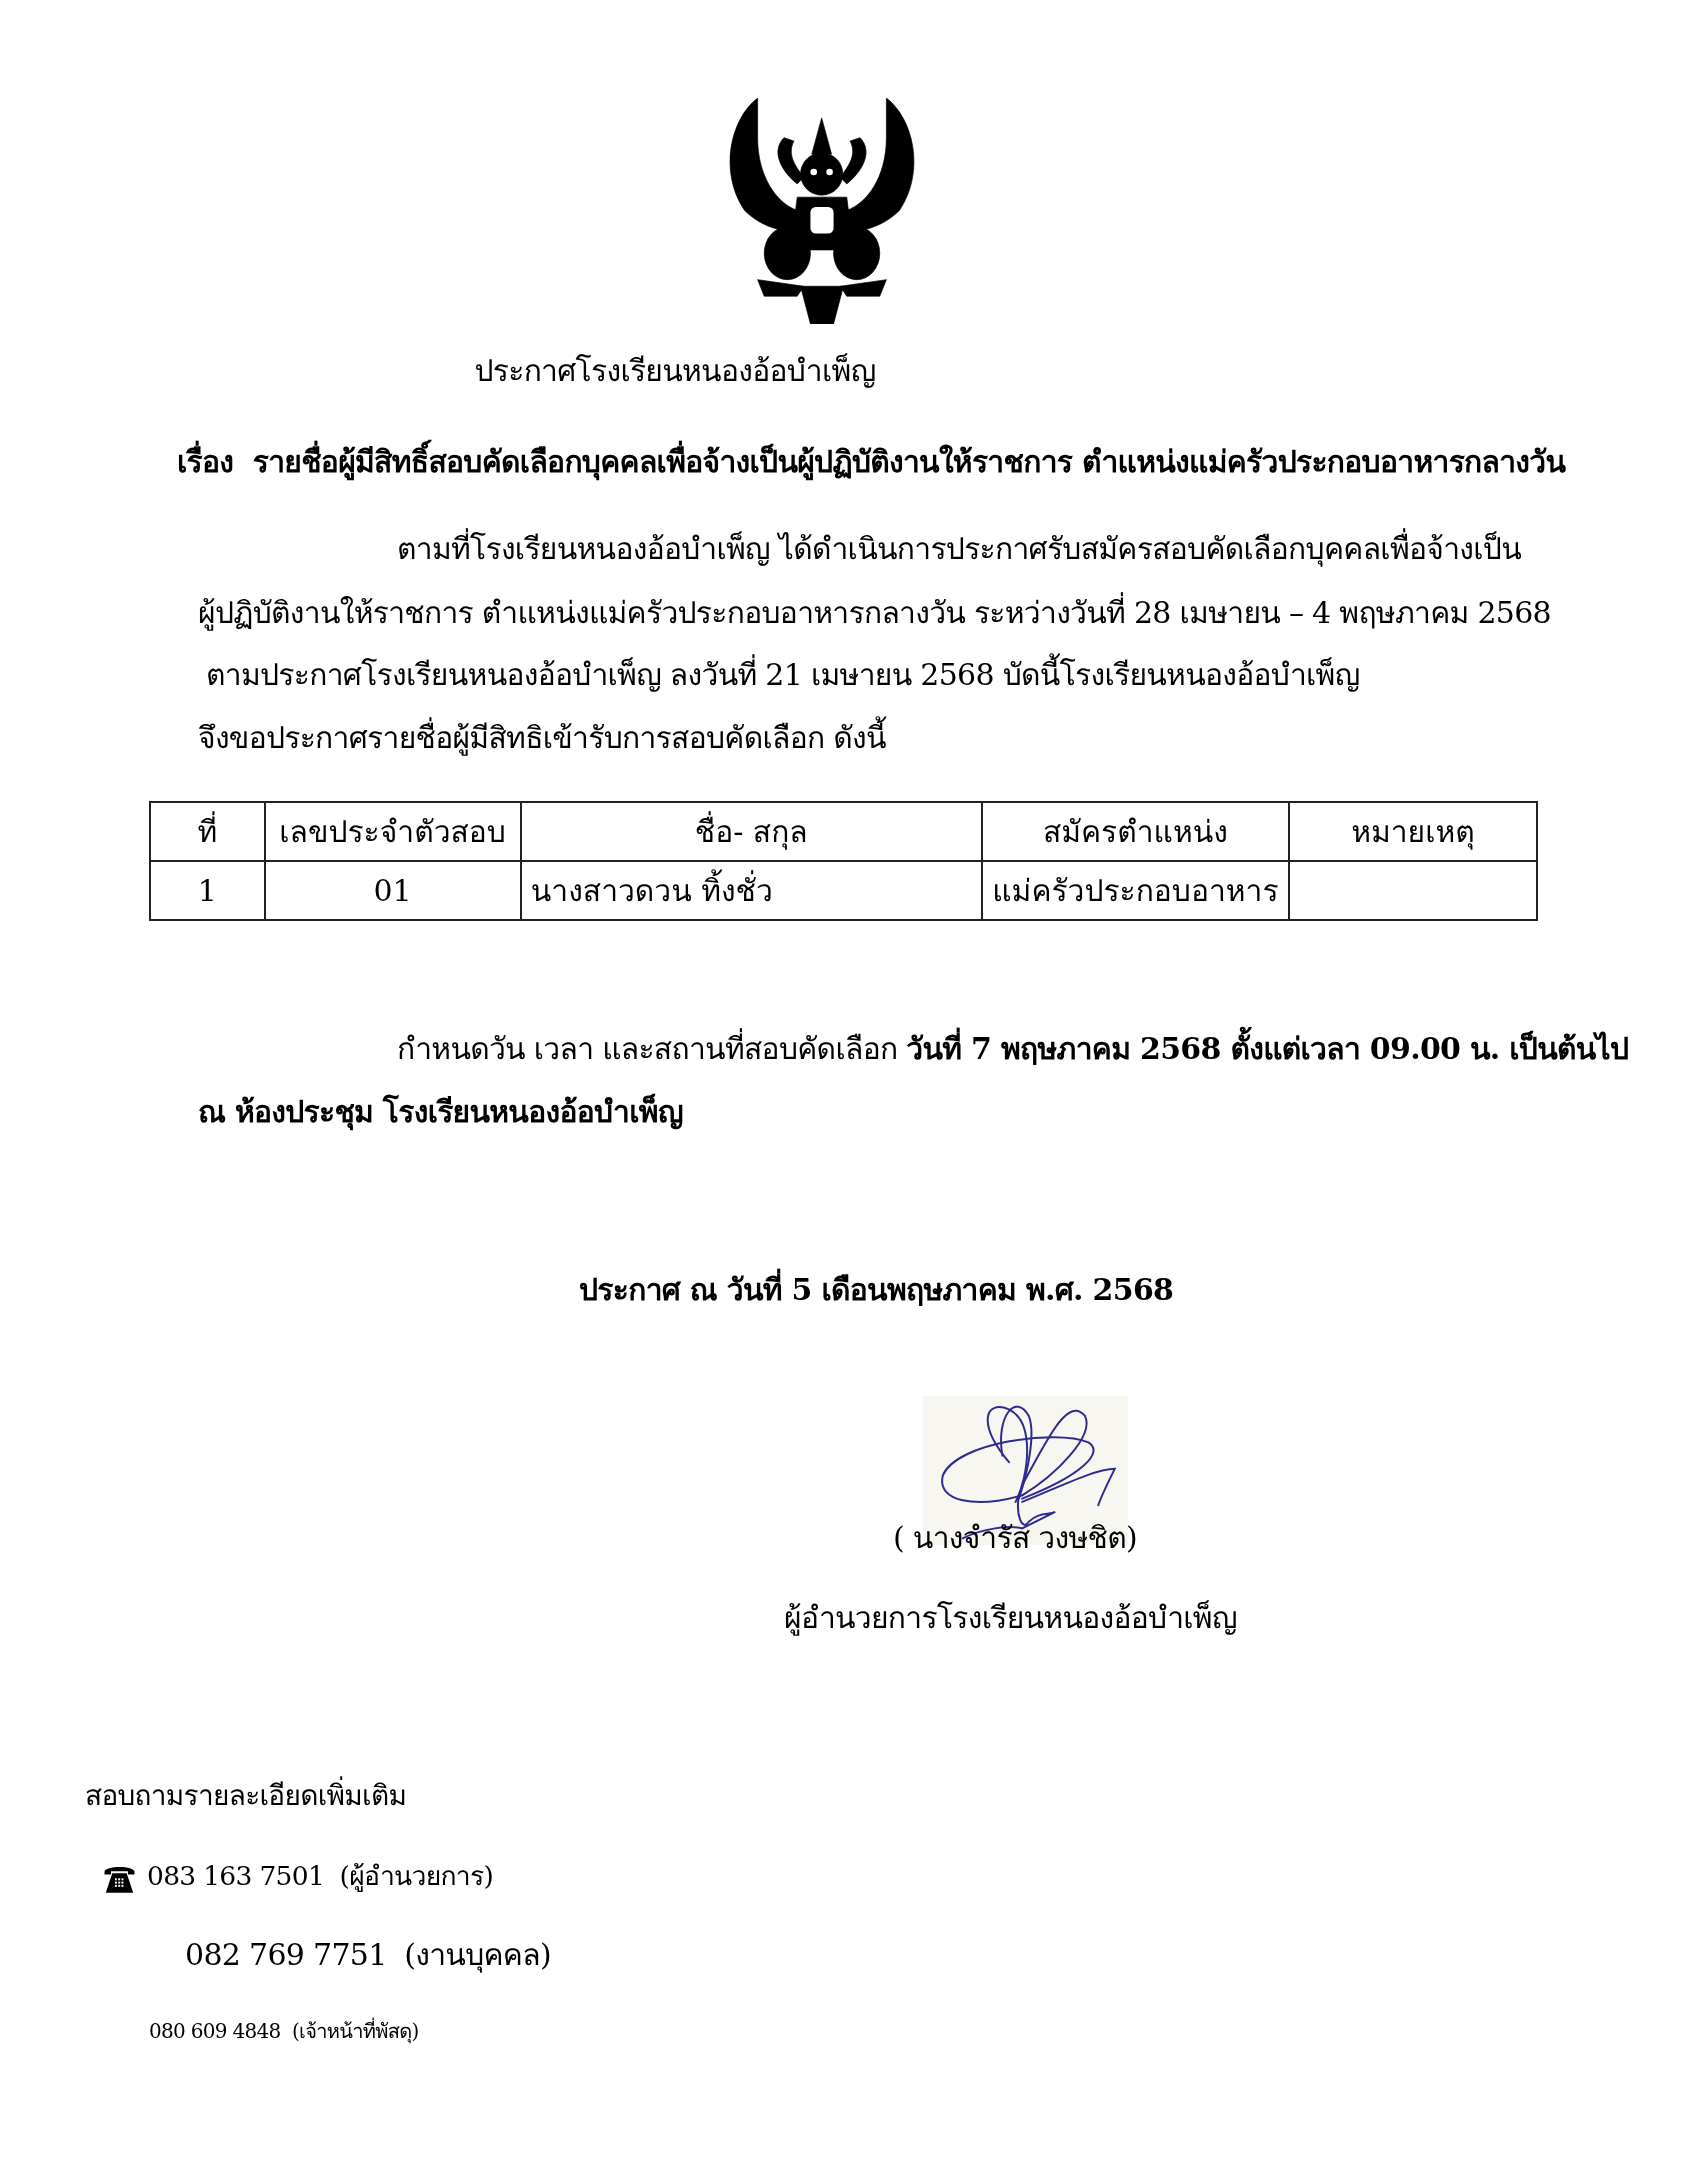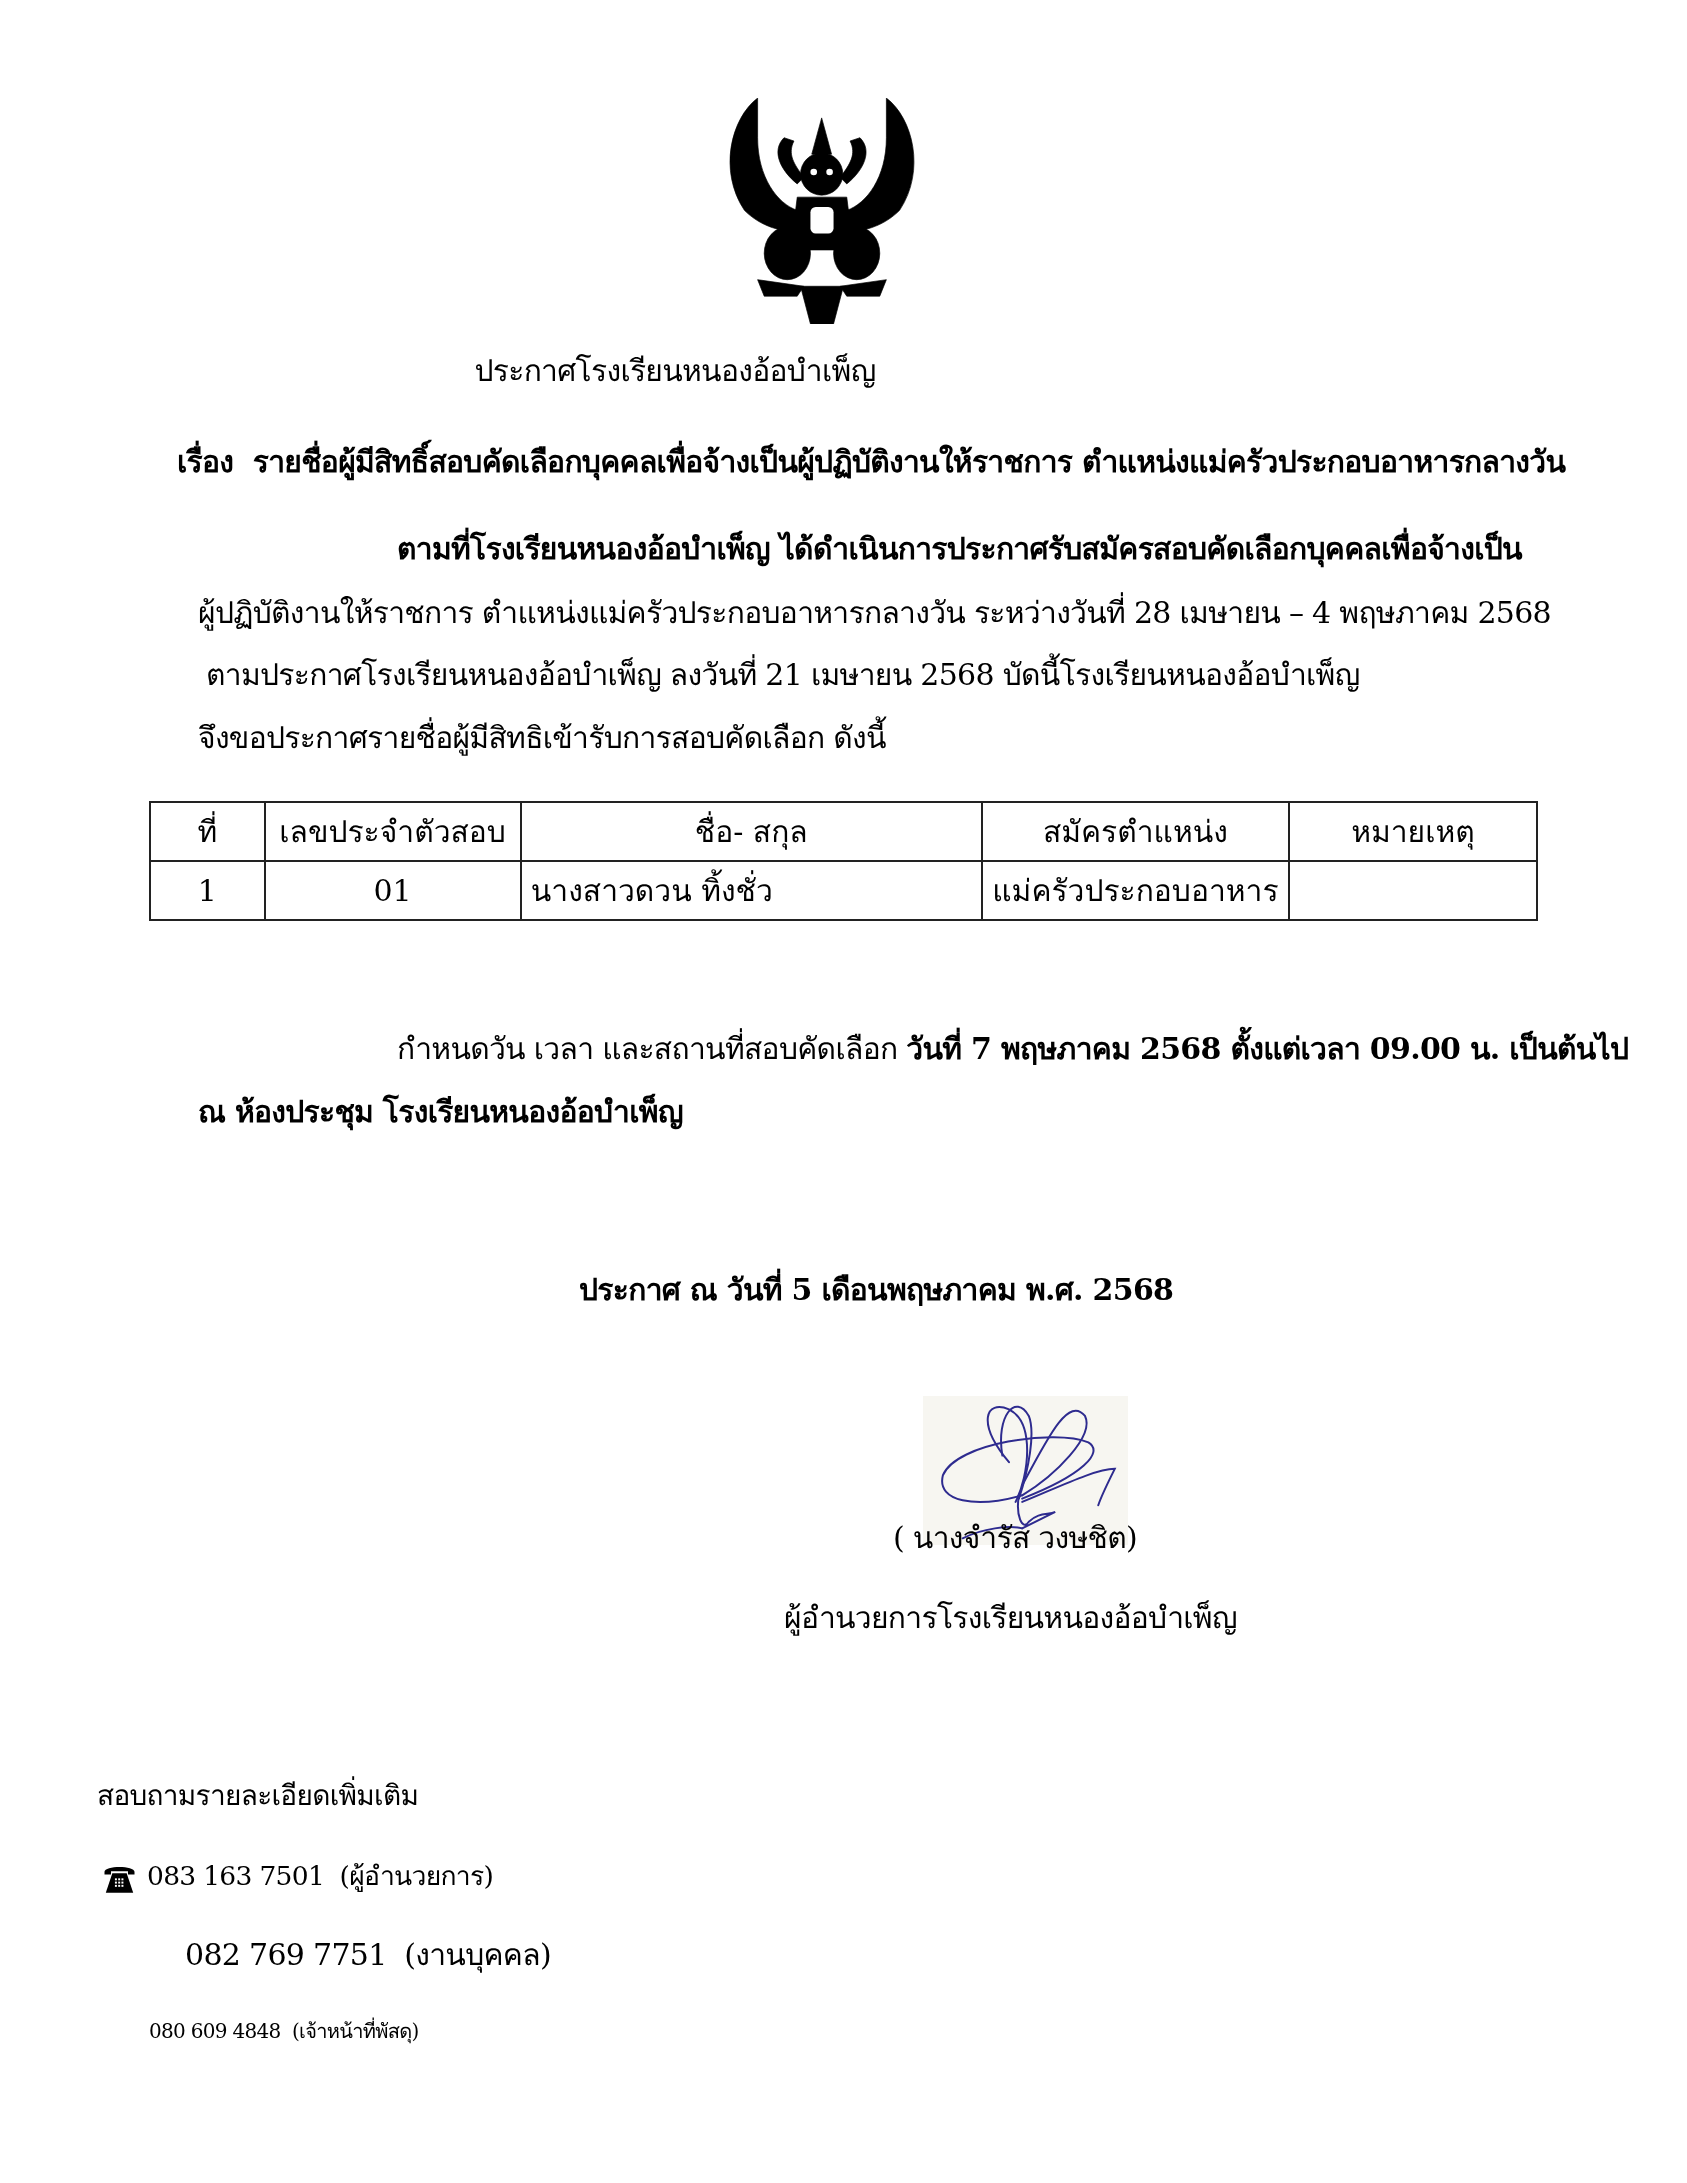--- a/index.html
+++ b/index.html
@@ -50,21 +50,21 @@
     <rect x="140" y="165" width="35" height="40" rx="8"></rect>
   </g>
 </svg>
 
 <div class="line center" style="left:0; width:1350px; top:351px;">ประกาศโรงเรียนหนองอ้อบำเพ็ญ</div>
 
 <div class="line b" style="left:177px; top:442px;">
   <span>เรื่อง</span>&nbsp;&nbsp;<span>รายชื่อผู้มีสิทธิ์สอบคัดเลือกบุคคลเพื่อจ้างเป็นผู้ปฏิบัติงานให้ราชการ ตำแหน่งแม่ครัวประกอบอาหารกลางวัน</span>
 </div>
 
-<div class="line" style="left:397px; top:529px;font-weight:bold;">ตามที่โรงเรียนหนองอ้อบำเพ็ญ ได้ดำเนินการประกาศรับสมัครสอบคัดเลือกบุคคลเพื่อจ้างเป็น</div>
+<div class="line" style="left:397px; top:529px;">ตามที่โรงเรียนหนองอ้อบำเพ็ญ ได้ดำเนินการประกาศรับสมัครสอบคัดเลือกบุคคลเพื่อจ้างเป็น</div>
 <div class="line" style="left:198px; top:593px;">ผู้ปฏิบัติงานให้ราชการ ตำแหน่งแม่ครัวประกอบอาหารกลางวัน  ระหว่างวันที่ 28 เมษายน – 4 พฤษภาคม 2568</div>
 <div class="line" style="left:198px; top:655px;margin-left:8px;">ตามประกาศโรงเรียนหนองอ้อบำเพ็ญ ลงวันที่ 21 เมษายน 2568  บัดนี้โรงเรียนหนองอ้อบำเพ็ญ</div>
 <div class="line" style="left:198px; top:718px;">จึงขอประกาศรายชื่อผู้มีสิทธิเข้ารับการสอบคัดเลือก ดังนี้</div>
 
 <table id="doc-table">
   <colgroup>
     <col style="width:116px">
       <col style="width:256px">
       <col style="width:465px">
       <col style="width:302px">
@@ -106,21 +106,21 @@
     <path d="M150 150 C80 170 20 160 30 120 C50 70 200 50 250 70 C275 85 240 120 150 155"></path>
     <path d="M145 150 C140 180 150 205 160 190 C175 175 190 180 200 175 L150 200"></path>
     <path d="M150 160 C200 140 260 110 290 110 C280 130 270 150 265 165"></path>
     <path d="M60 215 C90 200 130 195 150 200"></path>
   </g>
 </svg>
 
 <div class="line" style="left:893px; top:1518px;">( นางจำรัส  วงษชิต)</div>
 <div class="line" style="left:784px; top:1598px;">ผู้อำนวยการโรงเรียนหนองอ้อบำเพ็ญ</div>
 
-<div class="line" style="left:97px; top:1776px; font-size:28px;">สอบถามรายละเอียดเพิ่มเติม</div>
+<div class="line" style="left:85px; top:1776px; font-size:28px;">สอบถามรายละเอียดเพิ่มเติม</div>
 
 <svg id="phone-icon" viewBox="0 0 50 46">
   <path d="M2 12 C2 2 48 2 48 12 L48 16 L38 16 L38 11 L12 11 L12 16 L2 16 Z" fill="#000"></path>
   <path d="M14 14 L36 14 L46 44 L4 44 Z" fill="#000"></path>
   <g fill="#fff">
     <rect x="18" y="22" width="3" height="3"></rect>
       <rect x="23" y="22" width="3" height="3"></rect>
       <rect x="28" y="22" width="3" height="3"></rect>
     <rect x="18" y="27" width="3" height="3"></rect>
       <rect x="23" y="27" width="3" height="3"></rect>

